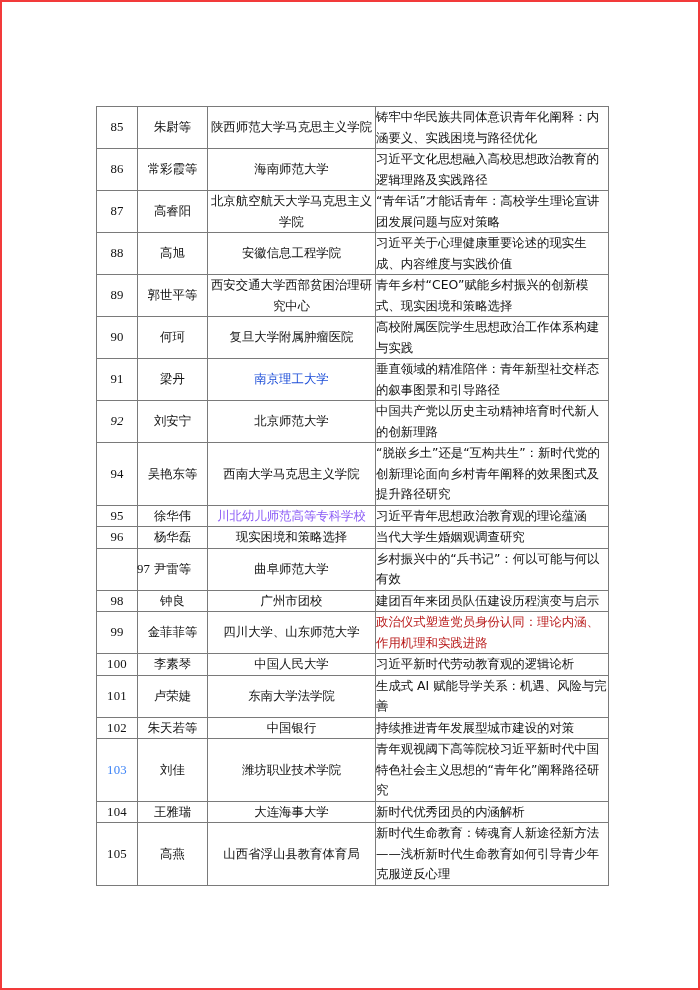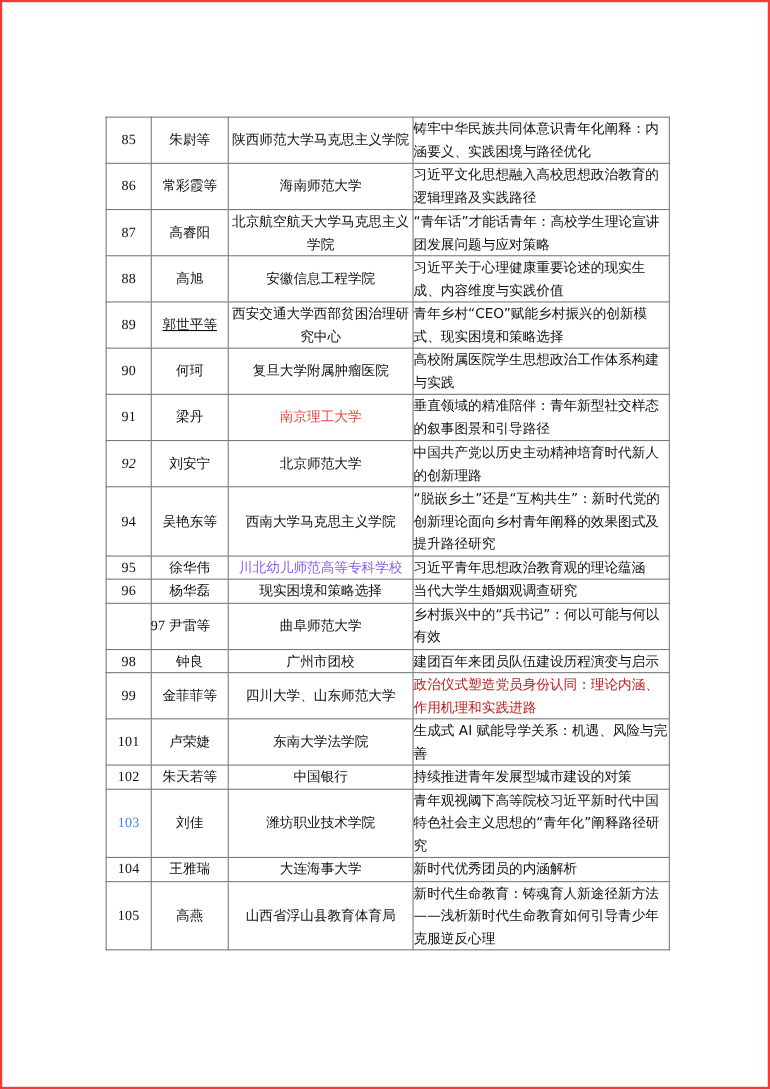--- a/index.html
+++ b/index.html
@@ -112,34 +112,34 @@
             <td class="cell-title" style="border-color: rgb(122, 122, 122); color: rgb(17, 17, 17);"><span class="cn">“青年话”才能话青年：高校学生理论宣讲团发展问题与应对策略</span></td>
           </tr>
           <tr>
             <td class="cell-seq" style="border-color: rgb(122, 122, 122); color: rgb(17, 17, 17);"><span class="cn">88</span></td>
             <td class="cell-author" style="border-color: rgb(122, 122, 122); color: rgb(17, 17, 17);"><span class="cn">高旭</span></td>
             <td class="cell-org" style="border-color: rgb(122, 122, 122); color: rgb(17, 17, 17);"><span class="cn">安徽信息工程学院</span></td>
             <td class="cell-title" style="border-color: rgb(122, 122, 122); color: rgb(17, 17, 17);"><span class="cn">习近平关于心理健康重要论述的现实生成、内容维度与实践价值</span></td>
           </tr>
           <tr>
             <td class="cell-seq" style="border-color: rgb(122, 122, 122); color: rgb(17, 17, 17);"><span class="cn">89</span></td>
-            <td class="cell-author" style="border-color: rgb(122, 122, 122); color: rgb(17, 17, 17); text-decoration: underline;"><span class="cn">郭世平等</span></td>
+            <td class="cell-author" style="border-color: rgb(122, 122, 122); color: rgb(17, 17, 17);"><span class="cn">郭世平等</span></td>
             <td class="cell-org" style="border-color: rgb(122, 122, 122); color: rgb(17, 17, 17);"><span class="cn">西安交通大学西部贫困治理研究中心</span></td>
             <td class="cell-title" style="border-color: rgb(122, 122, 122); color: rgb(17, 17, 17);"><span class="cn">青年乡村“CEO”赋能乡村振兴的创新模式、现实困境和策略选择</span></td>
           </tr>
           <tr>
             <td class="cell-seq" style="border-color: rgb(122, 122, 122); color: rgb(17, 17, 17);"><span class="cn">90</span></td>
             <td class="cell-author" style="border-color: rgb(122, 122, 122); color: rgb(17, 17, 17);"><span class="cn">何珂</span></td>
             <td class="cell-org" style="border-color: rgb(122, 122, 122); color: rgb(17, 17, 17);"><span class="cn">复旦大学附属肿瘤医院</span></td>
             <td class="cell-title" style="border-color: rgb(122, 122, 122); color: rgb(17, 17, 17);"><span class="cn">高校附属医院学生思想政治工作体系构建与实践</span></td>
           </tr>
           <tr>
             <td class="cell-seq" style="border-color: rgb(122, 122, 122); color: rgb(17, 17, 17);"><span class="cn">91</span></td>
             <td class="cell-author" style="border-color: rgb(122, 122, 122); color: rgb(17, 17, 17);"><span class="cn">梁丹</span></td>
-            <td class="cell-org" style="border-color: rgb(122, 122, 122); color: #ef4444;"><span class="cn">南京理工大学</span></td>
+            <td class="cell-org" style="border-color: rgb(122, 122, 122); color: #1d4ed8;"><span class="cn">南京理工大学</span></td>
             <td class="cell-title" style="border-color: rgb(122, 122, 122); color: rgb(17, 17, 17);"><span class="cn">垂直领域的精准陪伴：青年新型社交样态的叙事图景和引导路径</span></td>
           </tr>
           <tr>
             <td class="cell-seq" style="border-color: rgb(122, 122, 122); color: rgb(17, 17, 17); font-style: italic;"><span class="cn">92</span></td>
             <td class="cell-author" style="border-color: rgb(122, 122, 122); color: rgb(17, 17, 17);"><span class="cn">刘安宁</span></td>
             <td class="cell-org" style="border-color: rgb(122, 122, 122); color: rgb(17, 17, 17);"><span class="cn">北京师范大学</span></td>
             <td class="cell-title" style="border-color: rgb(122, 122, 122); color: rgb(17, 17, 17);"><span class="cn">中国共产党以历史主动精神培育时代新人的创新理路</span></td>
           </tr>
           <tr>
             <td class="cell-seq" style="border-color: rgb(122, 122, 122); color: rgb(17, 17, 17);"><span class="cn">94</span></td>
@@ -169,20 +169,26 @@
             <td class="cell-seq" style="border-color: rgb(122, 122, 122); color: rgb(17, 17, 17);"><span class="cn">98</span></td>
             <td class="cell-author" style="border-color: rgb(122, 122, 122); color: rgb(17, 17, 17);"><span class="cn">钟良</span></td>
             <td class="cell-org" style="border-color: rgb(122, 122, 122); color: rgb(17, 17, 17);"><span class="cn">广州市团校</span></td>
             <td class="cell-title" style="border-color: rgb(122, 122, 122); color: rgb(17, 17, 17);"><span class="cn">建团百年来团员队伍建设历程演变与启示</span></td>
           </tr>
           <tr>
             <td class="cell-seq" style="border-color: rgb(122, 122, 122); color: rgb(17, 17, 17);"><span class="cn">99</span></td>
             <td class="cell-author" style="border-color: rgb(122, 122, 122); color: rgb(17, 17, 17);"><span class="cn">金菲菲等</span></td>
             <td class="cell-org" style="border-color: rgb(122, 122, 122); color: rgb(17, 17, 17);"><span class="cn">四川大学、山东师范大学</span></td>
             <td class="cell-title" style="border-color: rgb(122, 122, 122); color: #b91c1c;"><span class="cn">政治仪式塑造党员身份认同：理论内涵、作用机理和实践进路</span></td>
+          </tr>
+          <tr>
+            <td class="cell-seq" style="border-color: rgb(122, 122, 122); color: rgb(17, 17, 17);"><span class="cn">100</span></td>
+            <td class="cell-author" style="border-color: rgb(122, 122, 122); color: rgb(17, 17, 17);"><span class="cn">李素琴</span></td>
+            <td class="cell-org" style="border-color: rgb(122, 122, 122); color: rgb(17, 17, 17);"><span class="cn">中国人民大学</span></td>
+            <td class="cell-title" style="border-color: rgb(122, 122, 122); color: rgb(17, 17, 17);"><span class="cn">习近平新时代劳动教育观的逻辑论析</span></td>
           </tr>
           <tr>
             <td class="cell-seq" style="border-color: rgb(122, 122, 122); color: rgb(17, 17, 17);"><span class="cn">101</span></td>
             <td class="cell-author" style="border-color: rgb(122, 122, 122); color: rgb(17, 17, 17);"><span class="cn">卢荣婕</span></td>
             <td class="cell-org" style="border-color: rgb(122, 122, 122); color: rgb(17, 17, 17);"><span class="cn">东南大学法学院</span></td>
             <td class="cell-title" style="border-color: rgb(122, 122, 122); color: rgb(17, 17, 17);"><span class="cn">生成式 AI 赋能导学关系：机遇、风险与完善</span></td>
           </tr>
           <tr>
             <td class="cell-seq" style="border-color: rgb(122, 122, 122); color: rgb(17, 17, 17);"><span class="cn">102</span></td>
             <td class="cell-author" style="border-color: rgb(122, 122, 122); color: rgb(17, 17, 17);"><span class="cn">朱天若等</span></td>

